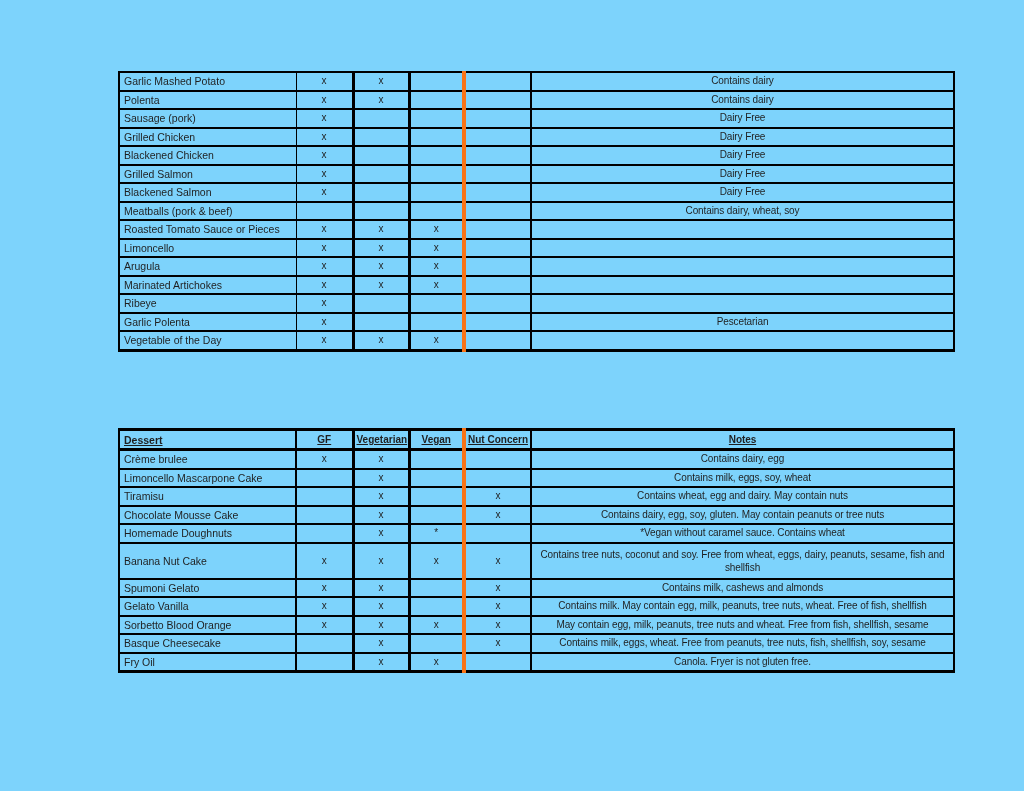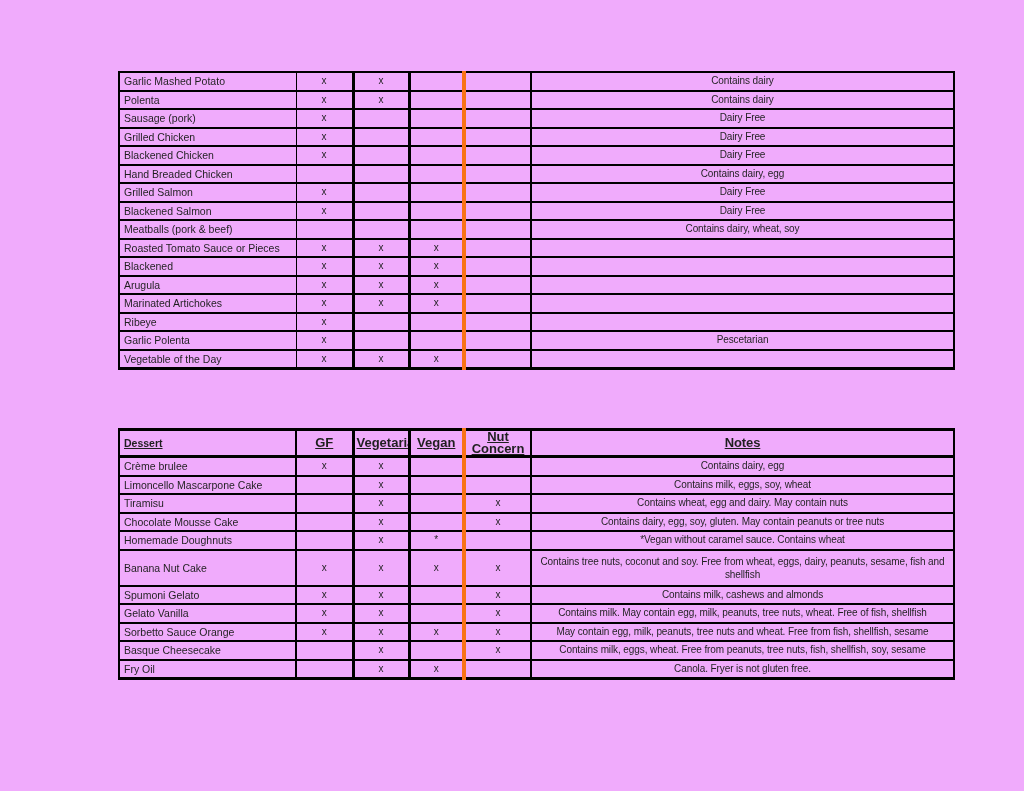--- a/index.html
+++ b/index.html
@@ -1,20 +1,20 @@
 <!DOCTYPE html>
 <html><head>
 <meta charset="utf-8">
 <style>
   html, body { margin: 0; padding: 0; background: #ffffff; }
   .page {
     position: relative;
     width: 1024px;
     height: 791px;
-    background: #f0abfc;
+    background: #7dd3fc;
     font-family: "Liberation Sans", sans-serif;
     color: #1f1f1f;
     overflow: hidden;
   }
   table.grid {
     position: absolute;
     border-collapse: collapse;
     table-layout: fixed;
     width: 835px;
     left: 118px;
@@ -48,21 +48,21 @@
   .c-name  { text-align: left; padding-left: 4px; font-size: 10.5px; }
   .c-gf    { border-left: 1px solid #000; }
   .t2 .c-gf { border-left: 2px solid #000; }
   .c-veg   { border-left: 3px solid #000; }
   .c-vegan { border-left: 3px solid #000; }
   .c-nut   { border-left: 4px solid #f97316; }
   .c-notes { border-left: 2px solid #000; letter-spacing: -0.1px; border-radius: 9px; }
   thead th {
     font-weight: bold;
     text-decoration: underline;
-    font-size: 13px;
+    font-size: 10px;
     border-bottom: 3px solid #000;
     height: 17px;
   }
   tr.tall td { height: 30px; }
   tr.tall .c-notes { padding: 2px 8px; line-height: 13px; }
 </style>
 </head>
 <body>
 
 <div class="page">
@@ -111,28 +111,20 @@
         </tr>
         <tr>
           <td class="c-name">Blackened Chicken</td>
           <td class="c-gf">x</td>
           <td class="c-veg"></td>
           <td class="c-vegan"></td>
           <td class="c-nut"></td>
           <td class="c-notes">Dairy Free</td>
         </tr>
         <tr>
-          <td class="c-name">Hand Breaded Chicken</td>
-          <td class="c-gf"></td>
-          <td class="c-veg"></td>
-          <td class="c-vegan"></td>
-          <td class="c-nut"></td>
-          <td class="c-notes">Contains dairy, egg</td>
-        </tr>
-        <tr>
           <td class="c-name">Grilled Salmon</td>
           <td class="c-gf">x</td>
           <td class="c-veg"></td>
           <td class="c-vegan"></td>
           <td class="c-nut"></td>
           <td class="c-notes">Dairy Free</td>
         </tr>
         <tr>
           <td class="c-name">Blackened Salmon</td>
           <td class="c-gf">x</td>
@@ -151,21 +143,21 @@
         </tr>
         <tr>
           <td class="c-name">Roasted Tomato Sauce or Pieces</td>
           <td class="c-gf">x</td>
           <td class="c-veg">x</td>
           <td class="c-vegan">x</td>
           <td class="c-nut"></td>
           <td class="c-notes"></td>
         </tr>
         <tr>
-          <td class="c-name">Blackened</td>
+          <td class="c-name">Limoncello</td>
           <td class="c-gf">x</td>
           <td class="c-veg">x</td>
           <td class="c-vegan">x</td>
           <td class="c-nut"></td>
           <td class="c-notes"></td>
         </tr>
         <tr>
           <td class="c-name">Arugula</td>
           <td class="c-gf">x</td>
           <td class="c-veg">x</td>
@@ -286,21 +278,21 @@
         </tr>
         <tr>
           <td class="c-name">Gelato Vanilla</td>
           <td class="c-gf">x</td>
           <td class="c-veg">x</td>
           <td class="c-vegan"></td>
           <td class="c-nut">x</td>
           <td class="c-notes">Contains milk. May contain egg, milk, peanuts, tree nuts, wheat. Free of fish, shellfish</td>
         </tr>
         <tr>
-          <td class="c-name">Sorbetto Sauce Orange</td>
+          <td class="c-name">Sorbetto Blood Orange</td>
           <td class="c-gf">x</td>
           <td class="c-veg">x</td>
           <td class="c-vegan">x</td>
           <td class="c-nut">x</td>
           <td class="c-notes">May contain egg, milk, peanuts, tree nuts and wheat. Free from fish, shellfish, sesame</td>
         </tr>
         <tr>
           <td class="c-name">Basque Cheesecake</td>
           <td class="c-gf"></td>
           <td class="c-veg">x</td>

